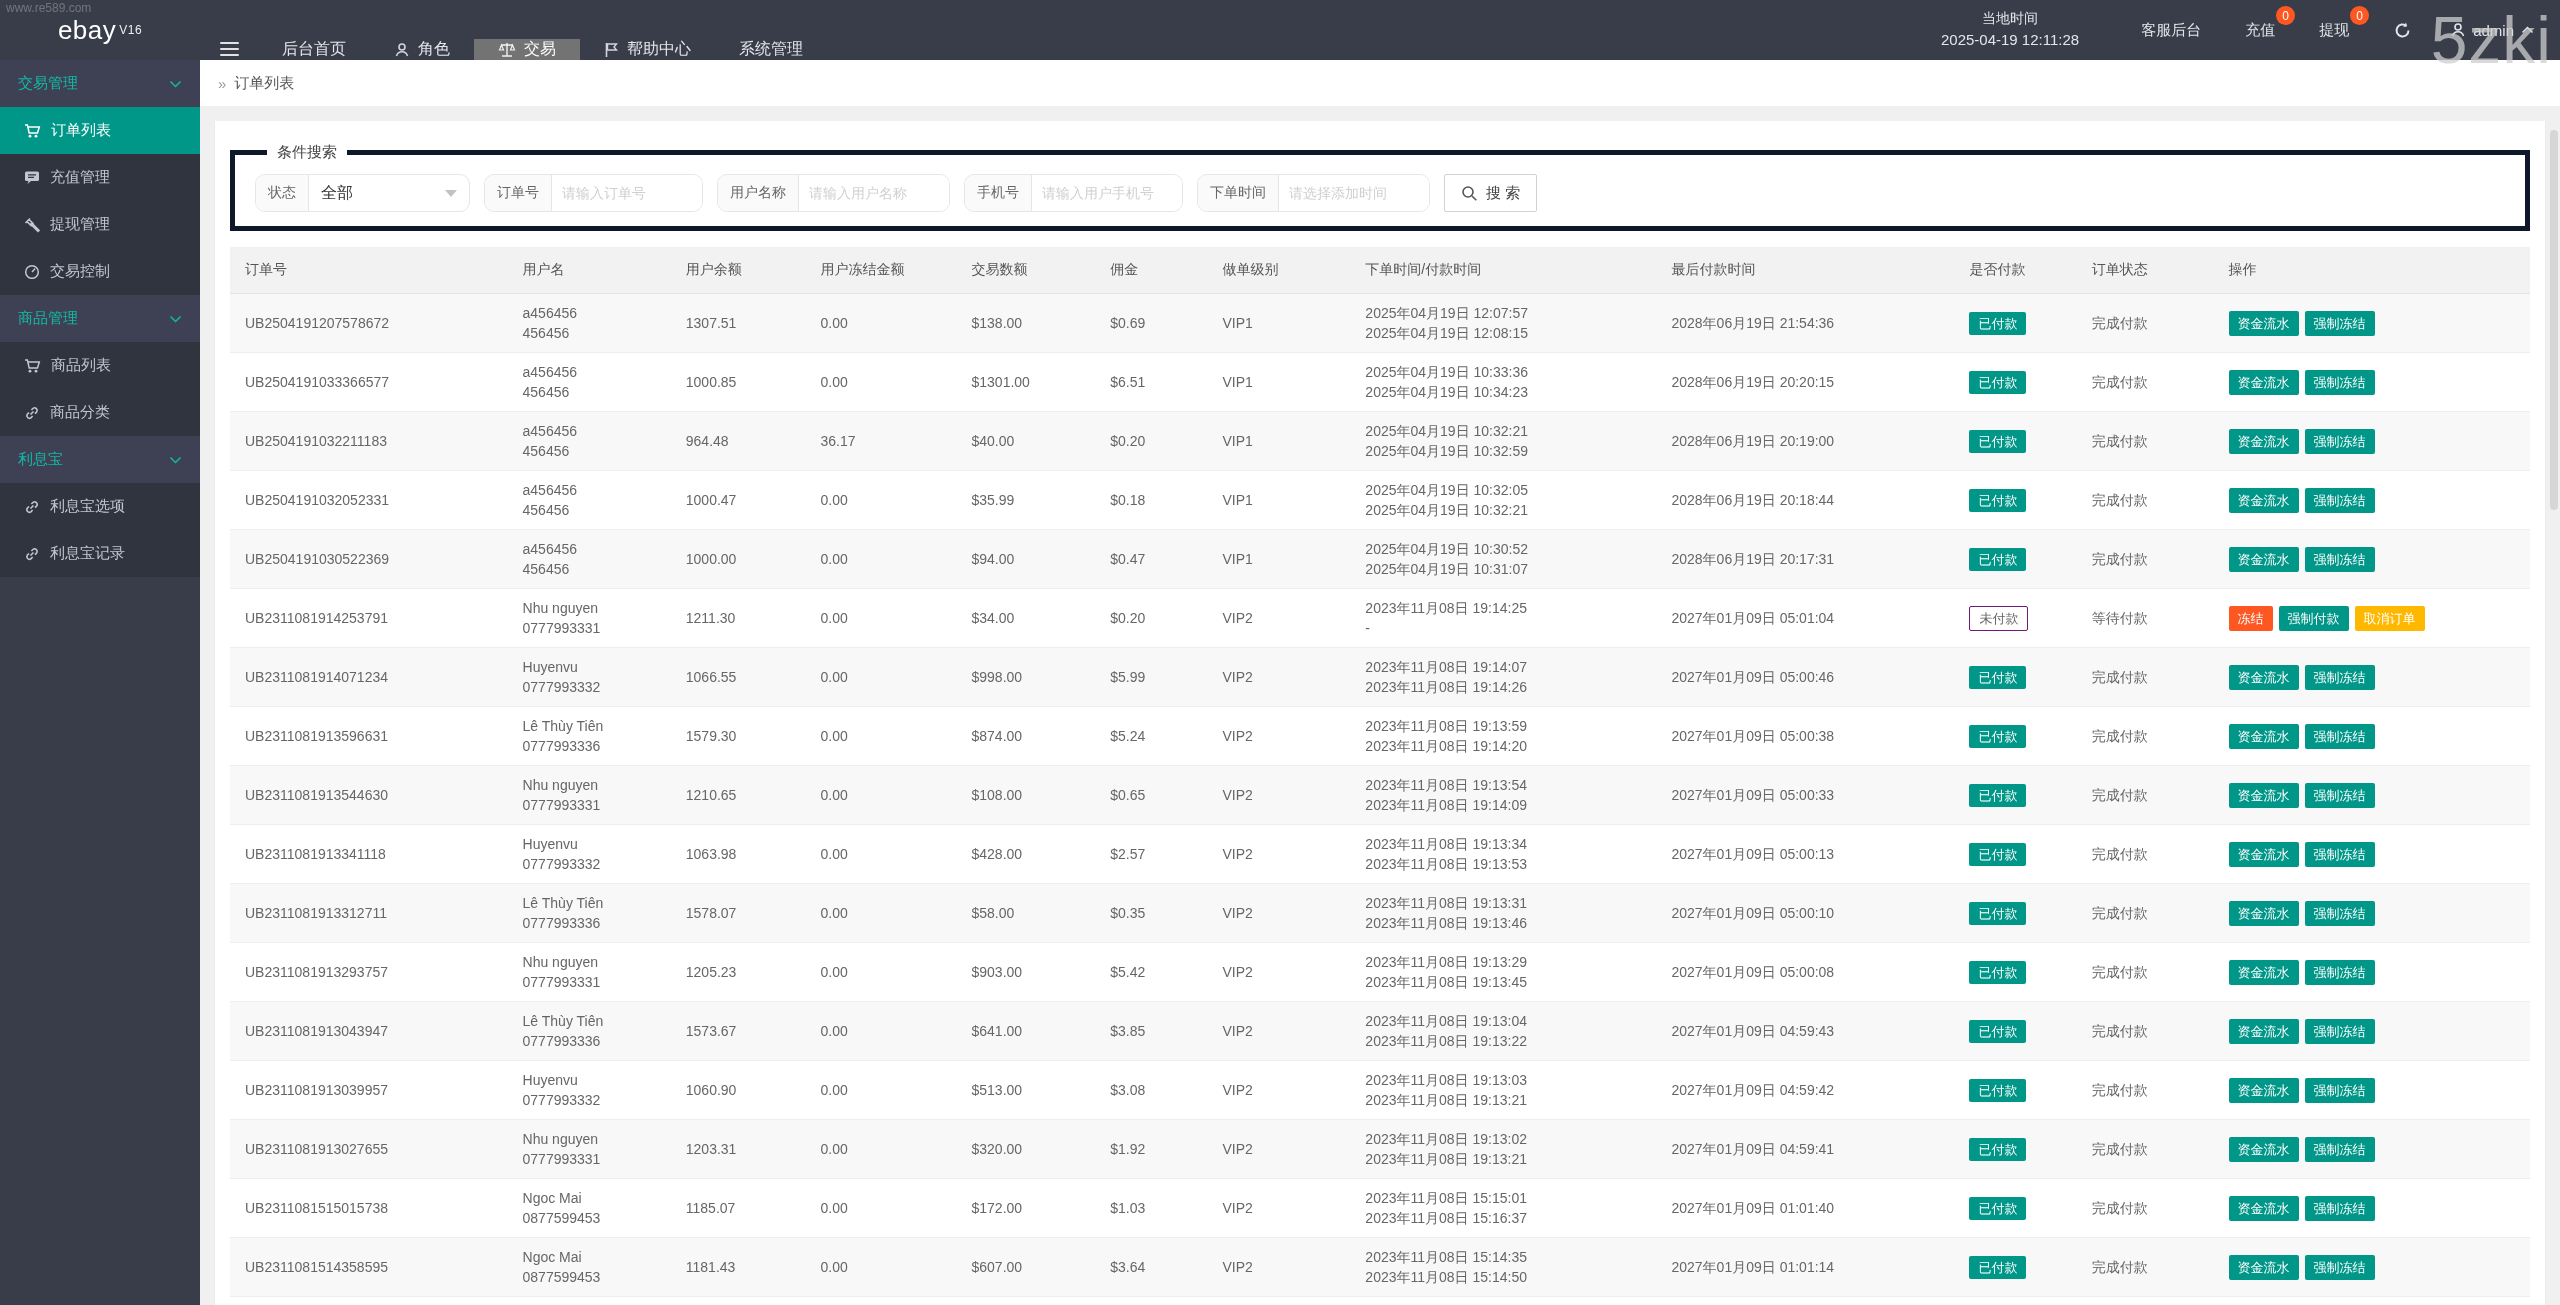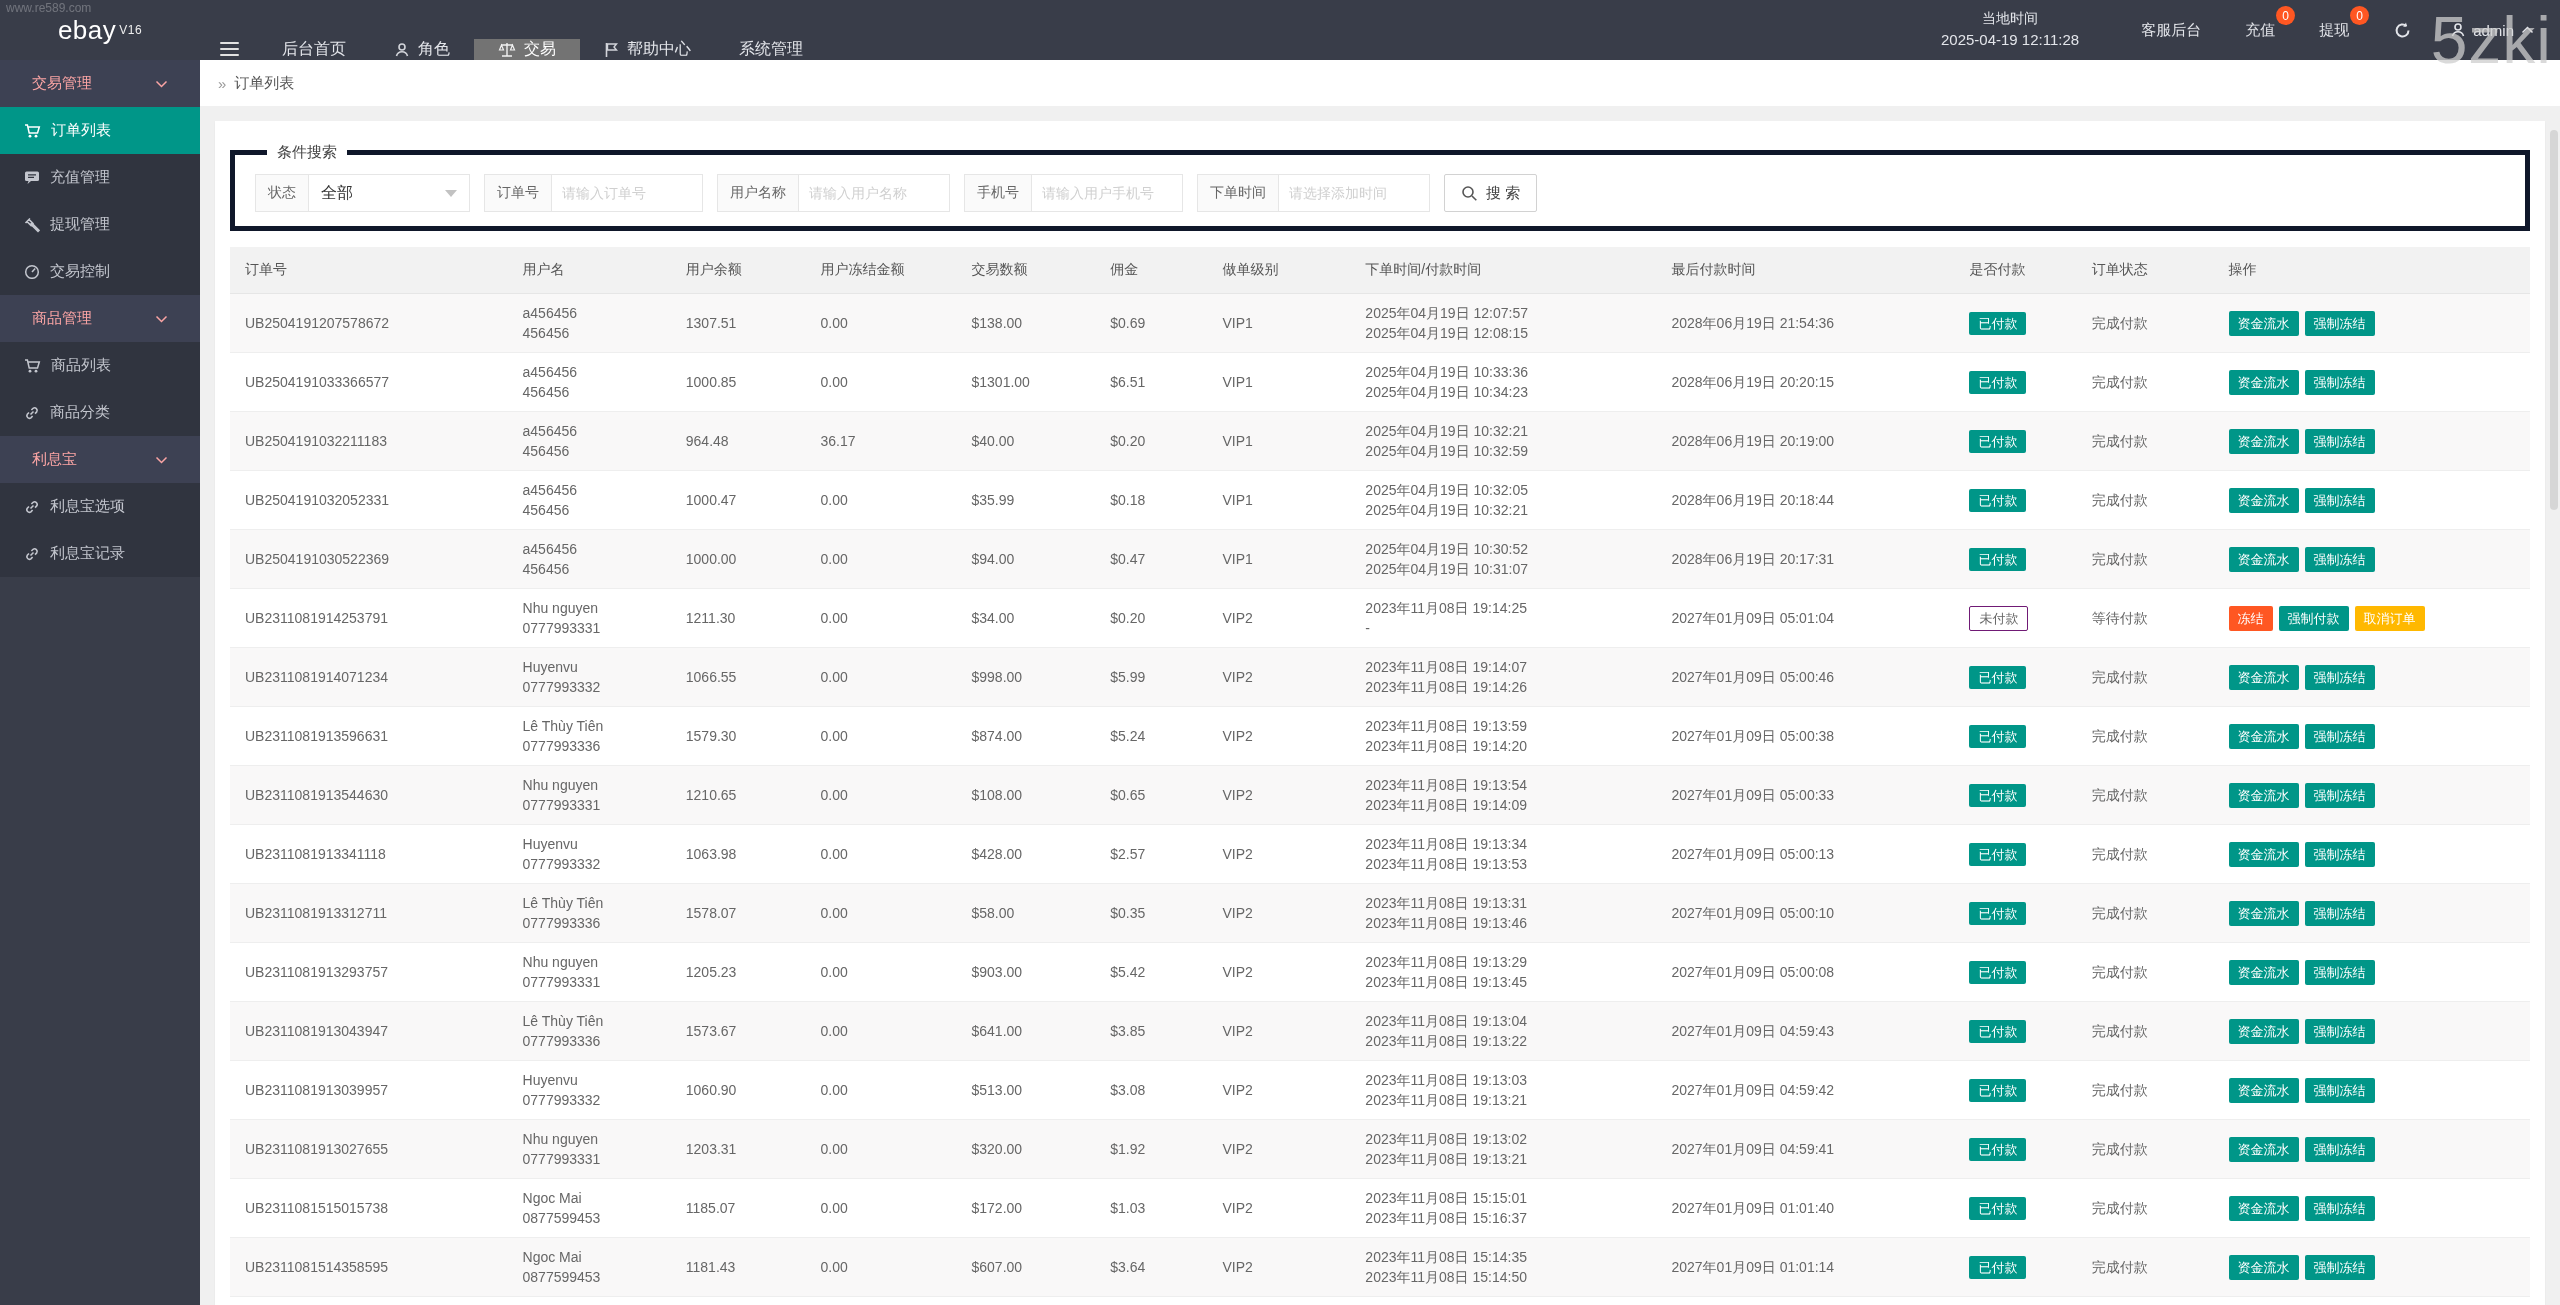--- a/index.html
+++ b/index.html
@@ -22,34 +22,34 @@
   .timebox { text-align:center; line-height:1.5; margin-right:40px; font-size:15px; }
   .timebox .tlabel { font-size:14px; }
   .nav-link { position:relative; padding:0 22px; cursor:pointer; display:flex; align-items:center; gap:6px; height:60px; }
   .mini-badge { position:absolute; top:6px; right:2px; min-width:19px; height:19px; border-radius:10px; background:#FF5722; color:#fff; font-size:12px; display:flex; align-items:center; justify-content:center; padding:0 5px; }
   .admin-box { display:flex; align-items:center; gap:7px; padding:0 26px 0 16px; cursor:pointer; }
   
   .wm-corner { position:absolute; top:1px; left:6px; font-size:12px; color:rgba(255,255,255,.28); z-index:30; }
   .wm-brand { position:absolute; top:2px; right:8px; font-size:66px; color:rgba(205,205,205,.75); z-index:30; letter-spacing:1px; pointer-events:none; }
   
   .sidebar { position:absolute; top:60px; left:0; bottom:0; width:200px; background:#393D49; z-index:10; }
-  .side-group-title { height:47px; display:flex; align-items:center; justify-content:space-between; padding:0 32px; color:#fca5a5; font-size:15px; background:#3d4153; cursor:pointer; }
+  .side-group-title { height:47px; display:flex; align-items:center; justify-content:space-between; padding:0 18px; color:#14b8a6; font-size:15px; background:#3d4153; cursor:pointer; }
   .side-item { height:47px; display:flex; align-items:center; gap:10px; padding:0 18px 0 24px; color:#c3c6ce; font-size:15px; background:#30343f; cursor:pointer; }
   .side-item.active { background:#009688; color:#fff; }
   .side-item svg { flex:0 0 auto; }
   
   .breadcrumb { position:absolute; top:60px; left:200px; right:0; height:46px; background:#fff; display:flex; align-items:center; padding-left:18px; font-size:15px; color:#999; z-index:5; }
   .breadcrumb .crumb { color:#555; margin-left:8px; }
   
   .main { position:absolute; top:106px; left:200px; right:0; bottom:0; background:#f0f0f0; }
   .card { margin:15px; background:#fff; box-shadow:0 1px 2px rgba(0,0,0,.05); padding:14px 15px; height:1400px; }
   fieldset.search { margin-top:8px; border:5px solid #0f172a; padding:12px 20px 14px; }
   fieldset.search legend { font-size:15px; color:#444; padding:0 10px; margin-left:12px; }
   .filters { display:flex; align-items:center; gap:14px; }
-  .igroup { display:flex; align-items:stretch; height:38px; border:1px solid #e6e6e6; border-radius:0; overflow:hidden; background:#fff; }
+  .igroup { display:flex; align-items:stretch; height:38px; border:1px solid #e6e6e6; border-radius:10px; overflow:hidden; background:#fff; }
   .igroup .ilabel { background:#fafafa; border-right:1px solid #e6e6e6; display:flex; align-items:center; padding:0 12px; color:#666; font-size:14px; white-space:nowrap; }
   .igroup input { border:0; outline:0; padding:0 10px; width:150px; font-size:14px; color:#333; font-family:inherit; }
   .igroup input::placeholder { color:#d0d0d0; }
   .select { width:160px; display:flex; align-items:center; justify-content:space-between; padding:0 12px; cursor:pointer; font-size:16px; color:#333; }
   .caret-down { width:0; height:0; border-left:6px solid transparent; border-right:6px solid transparent; border-top:7px solid #c2c2c2; }
   .btn-search { height:38px; border:1px solid #d2d2d2; background:#fff; border-radius:2px; display:flex; align-items:center; gap:8px; padding:0 16px; font-size:15px; color:#444; cursor:pointer; }
   
   table.orders { width:100%; border-collapse:collapse; margin-top:16px; table-layout:fixed; }
   .orders th { background:#f2f2f2; text-align:left; font-weight:normal; color:#555; font-size:14px; padding:14px 15px; border-bottom:1px solid #e6e6e6; white-space:nowrap; overflow:hidden; }
   .orders td { padding:9px 15px; font-size:14px; color:#666; border-bottom:1px solid #eee; vertical-align:middle; line-height:20px; overflow:hidden; white-space:nowrap; }

